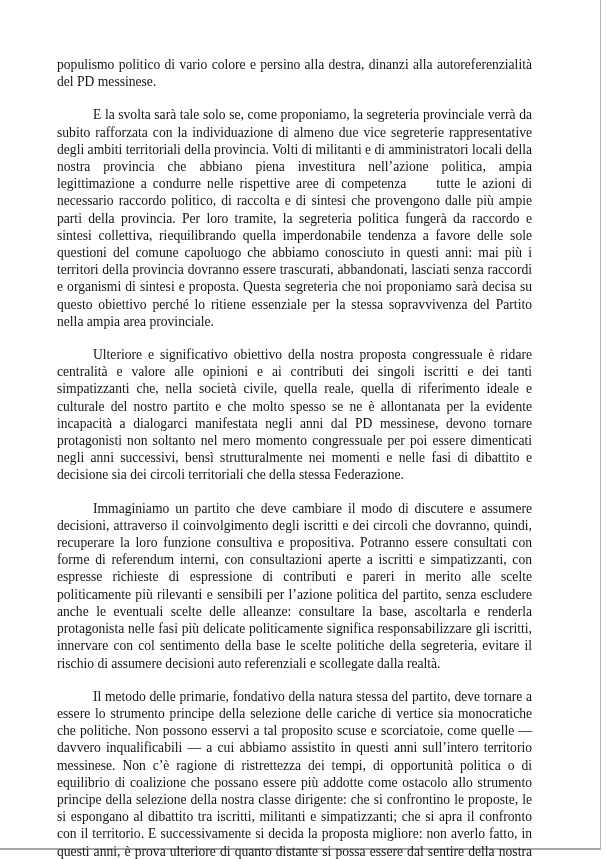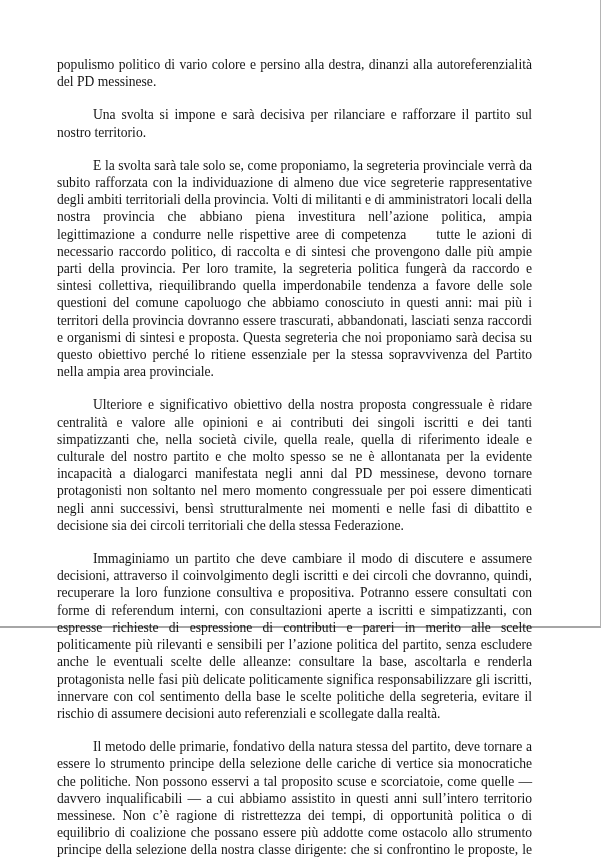--- a/index.html
+++ b/index.html
@@ -12,21 +12,21 @@
     height: 859px;
     position: relative;
     overflow: hidden;
     font-family: "Liberation Serif", "DejaVu Serif", serif;
   }
   .page {
     position: absolute;
     top: 0;
     left: 0;
     width: 601px;
-    height: 628px;
+    height: 850px;
     background: #ffffff;
     border-right: 1px solid #b4b4b4;
     border-bottom: 2px solid #a6a6a6;
     box-sizing: border-box;
   }
   .page-body {
     position: absolute;
     top: 56px;
     left: 57px;
     width: 475px;
@@ -42,19 +42,18 @@
   .page-body p.indent {
     text-indent: 36px;
   }
 </style>
 </head>
 <body>
 
 <div class="page">
   <div class="page-body">
       <p>populismo politico di vario colore e persino alla destra, dinanzi alla autoreferenzialità del PD messinese.</p>
-      <p class="indent">Una svolta si impone e sarà decisiva per rilanciare e rafforzare il partito sul nostro territorio.</p>
       <p class="indent">E la svolta sarà tale solo se, come proponiamo, la segreteria provinciale verrà da subito rafforzata con la individuazione di almeno due vice segreterie rappresentative degli ambiti territoriali della provincia. Volti di militanti e di amministratori locali della nostra provincia che abbiano piena investitura nell’azione politica, ampia legittimazione a condurre nelle rispettive aree di competenza &nbsp;&nbsp;&nbsp;&nbsp;tutte le azioni di necessario raccordo politico, di raccolta e di sintesi che provengono dalle più ampie parti della provincia. Per loro tramite, la segreteria politica fungerà da raccordo e sintesi collettiva, riequilibrando quella imperdonabile tendenza a favore delle sole questioni del comune capoluogo che abbiamo conosciuto in questi anni: mai più i territori della provincia dovranno essere trascurati, abbandonati, lasciati senza raccordi e organismi di sintesi e proposta. Questa segreteria che noi proponiamo sarà decisa su questo obiettivo perché lo ritiene essenziale per la stessa sopravvivenza del Partito nella ampia area provinciale.</p>
       <p class="indent">Ulteriore e significativo obiettivo della nostra proposta congressuale è ridare centralità e valore alle opinioni e ai contributi dei singoli iscritti e dei tanti simpatizzanti che, nella società civile, quella reale, quella di riferimento ideale e culturale del nostro partito e che molto spesso se ne è allontanata per la evidente incapacità a dialogarci manifestata negli anni dal PD messinese, devono tornare protagonisti non soltanto nel mero momento congressuale per poi essere dimenticati negli anni successivi, bensì strutturalmente nei momenti e nelle fasi di dibattito e decisione sia dei circoli territoriali che della stessa Federazione.</p>
       <p class="indent">Immaginiamo un partito che deve cambiare il modo di discutere e assumere decisioni, attraverso il coinvolgimento degli iscritti e dei circoli che dovranno, quindi, recuperare la loro funzione consultiva e propositiva. Potranno essere consultati con forme di referendum interni, con consultazioni aperte a iscritti e simpatizzanti, con espresse richieste di espressione di contributi e pareri in merito alle scelte politicamente più rilevanti e sensibili per l’azione politica del partito, senza escludere anche le eventuali scelte delle alleanze: consultare la base, ascoltarla e renderla protagonista nelle fasi più delicate politicamente significa responsabilizzare gli iscritti, innervare con col sentimento della base le scelte politiche della segreteria, evitare il rischio di assumere decisioni auto referenziali e scollegate dalla realtà.</p>
       <p class="indent">Il metodo delle primarie, fondativo della natura stessa del partito, deve tornare a essere lo strumento principe della selezione delle cariche di vertice sia monocratiche che politiche. Non possono esservi a tal proposito scuse e scorciatoie, come quelle — davvero inqualificabili — a cui abbiamo assistito in questi anni sull’intero territorio messinese. Non c’è ragione di ristrettezza dei tempi, di opportunità politica o di equilibrio di coalizione che possano essere più addotte come ostacolo allo strumento principe della selezione della nostra classe dirigente: che si confrontino le proposte, le si espongano al dibattito tra iscritti, militanti e simpatizzanti; che si apra il confronto con il territorio. E successivamente si decida la proposta migliore: non averlo fatto, in questi anni, è prova ulteriore di quanto distante si possa essere dal sentire della nostra comunità di riferimento se si ha paura di convocare una semplice elezione primaria, ossia quanto di più aperto e democratico possa esservi.</p>
     </div>
 </div>
 
 </body></html>

